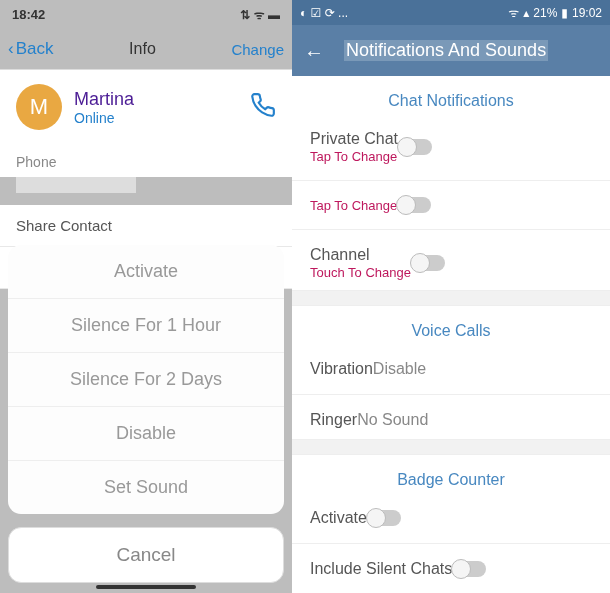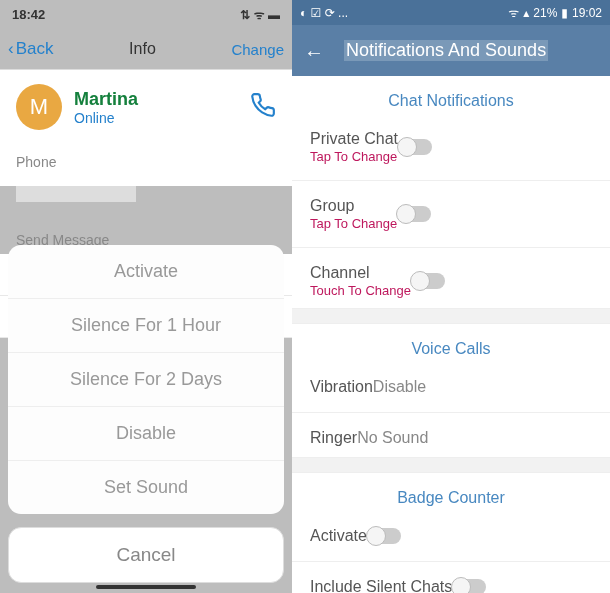--- a/index.html
+++ b/index.html
@@ -11,25 +11,25 @@
     .ios-dimmed { position: absolute; top: 0; left: 0; right: 0; bottom: 0; background: rgba(180,180,180,0.85); z-index: 1; }
     .ios-status { display: flex; justify-content: space-between; align-items: center; padding: 6px 12px; font-size: 13px; font-weight: 600; color: #333; }
     .ios-status-right { display: flex; gap: 4px; align-items: center; font-size: 12px; }
     .ios-header { display: flex; justify-content: space-between; align-items: center; padding: 10px 8px; font-size: 16px; color: #2481cc; border-bottom: 1px solid #ddd; }
     .ios-header-back { display: flex; align-items: center; gap: 2px; font-size: 17px; }
     .ios-header-title { color: #333; font-weight: 400; }
     .ios-header-change { font-size: 15px; }
     .ios-profile { display: flex; align-items: center; padding: 14px 16px; gap: 12px; background: #fff; }
     .avatar { width: 46px; height: 46px; border-radius: 50%; background: #e9a842; color: #fff; display: flex; align-items: center; justify-content: center; font-size: 22px; font-weight: 500; }
     .profile-info { flex: 1; }
-    .profile-name { font-size: 18px; color: #15803d; font-weight: bold; }
+    .profile-name { font-size: 18px; color: #4c1d95; }
     .profile-status { font-size: 14px; color: #2481cc; }
     .phone-icon { color: #2481cc; }
     .ios-section { background: #fff; padding: 12px 16px; border-bottom: 1px solid #e8e8e8; font-size: 15px; color: #555; }
-    .phone-label { font-size: 14px; color: #888; padding: 10px 16px 16px; background: #fff; }
+    .phone-label { font-size: 14px; color: #888; padding: 10px 16px 7px; background: #fff; }
     .phone-value { background: #ddd; height: 16px; width: 120px; margin: 0 16px 12px; }
     .send-msg { font-size: 14px; color: #888; padding: 18px 16px 6px; }
     
     
     .action-sheet { position: absolute; bottom: 10px; left: 8px; right: 8px; z-index: 10; }
     .sheet-group { background: #fdfdfd; border-radius: 13px; overflow: hidden; margin-bottom: 8px; }
     .sheet-item { padding: 16px; text-align: center; font-size: 18px; color: #999; border-bottom: 1px solid #eee; }
     .sheet-item:last-child { border-bottom: none; }
     .sheet-cancel { background: #fff; border-radius: 13px; padding: 16px; text-align: center; font-size: 19px; color: #888; border: 1px solid #ddd; margin-top: 13px; }
     .home-indicator { position: absolute; bottom: 4px; left: 50%; transform: translateX(-50%); width: 100px; height: 4px; background: #333; border-radius: 2px; z-index: 11; }
@@ -75,21 +75,20 @@
         <div class="profile-status">Online</div>
       </div>
       <span class="phone-icon">
         <svg width="26" height="26" viewBox="0 0 24 24" fill="none" stroke="#2481cc" stroke-width="2">
             <path d="M22 16.92v3a2 2 0 0 1-2.18 2 19.79 19.79 0 0 1-8.63-3.07 19.5 19.5 0 0 1-6-6 19.79 19.79 0 0 1-3.07-8.67A2 2 0 0 1 4.11 2h3a2 2 0 0 1 2 1.72 12.84 12.84 0 0 0 .7 2.81 2 2 0 0 1-.45 2.11L8.09 9.91a16 16 0 0 0 6 6l1.27-1.27a2 2 0 0 1 2.11-.45 12.84 12.84 0 0 0 2.81.7A2 2 0 0 1 22 16.92z"></path>
           </svg>
       </span>
     </div>
     <div class="phone-label">Phone</div>
     <div class="phone-value"></div>
-    <div class="send-msg">Send Message</div>
     <div class="ios-section">Share Contact</div>
     <div class="ios-section">Start Secret Chat</div>
   </div>
 
   <div class="action-sheet">
     <div class="sheet-group">
       <div class="sheet-item">Activate</div>
       <div class="sheet-item">Silence For 1 Hour</div>
       <div class="sheet-item">Silence For 2 Days</div>
       <div class="sheet-item">Disable</div>
@@ -120,21 +119,20 @@
   <div class="setting-row">
     <div>
       <div class="setting-label">Private Chat</div>
       <div class="setting-sub">Tap To Change</div>
     </div>
     <div class="toggle"></div>
   </div>
   <div class="thin-div"></div>
   <div class="setting-row">
     <div>
-      <div class="setting-label">Group</div>
       <div class="setting-sub">Tap To Change</div>
     </div>
     <div class="toggle"></div>
   </div>
   <div class="thin-div"></div>
   <div class="setting-row">
     <div>
       <div class="setting-label">Channel</div>
       <div class="setting-sub">Touch To Change</div>
     </div>

